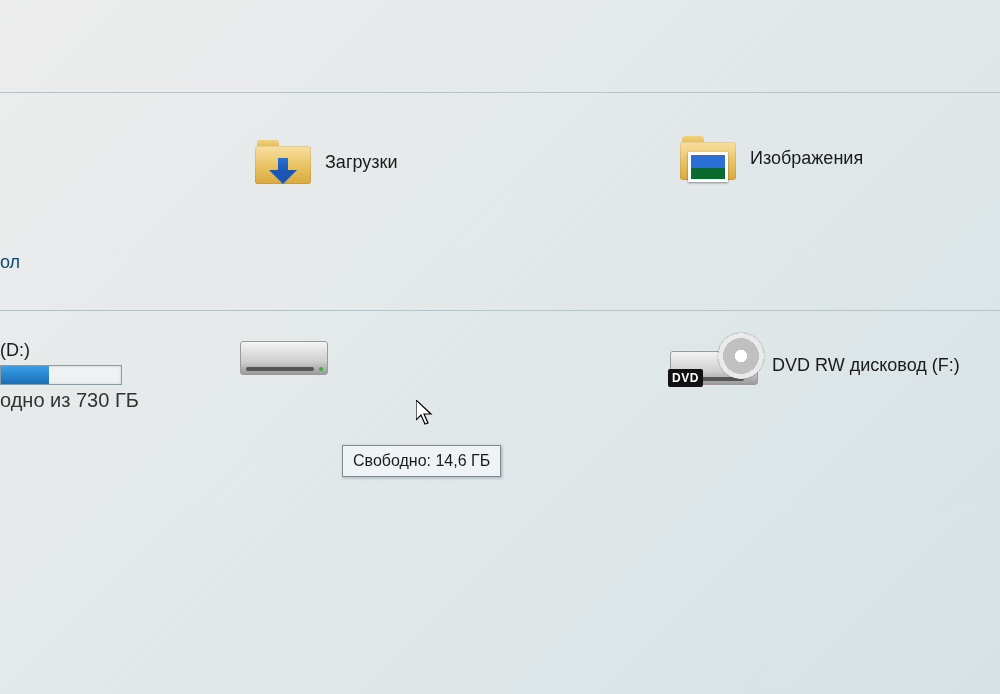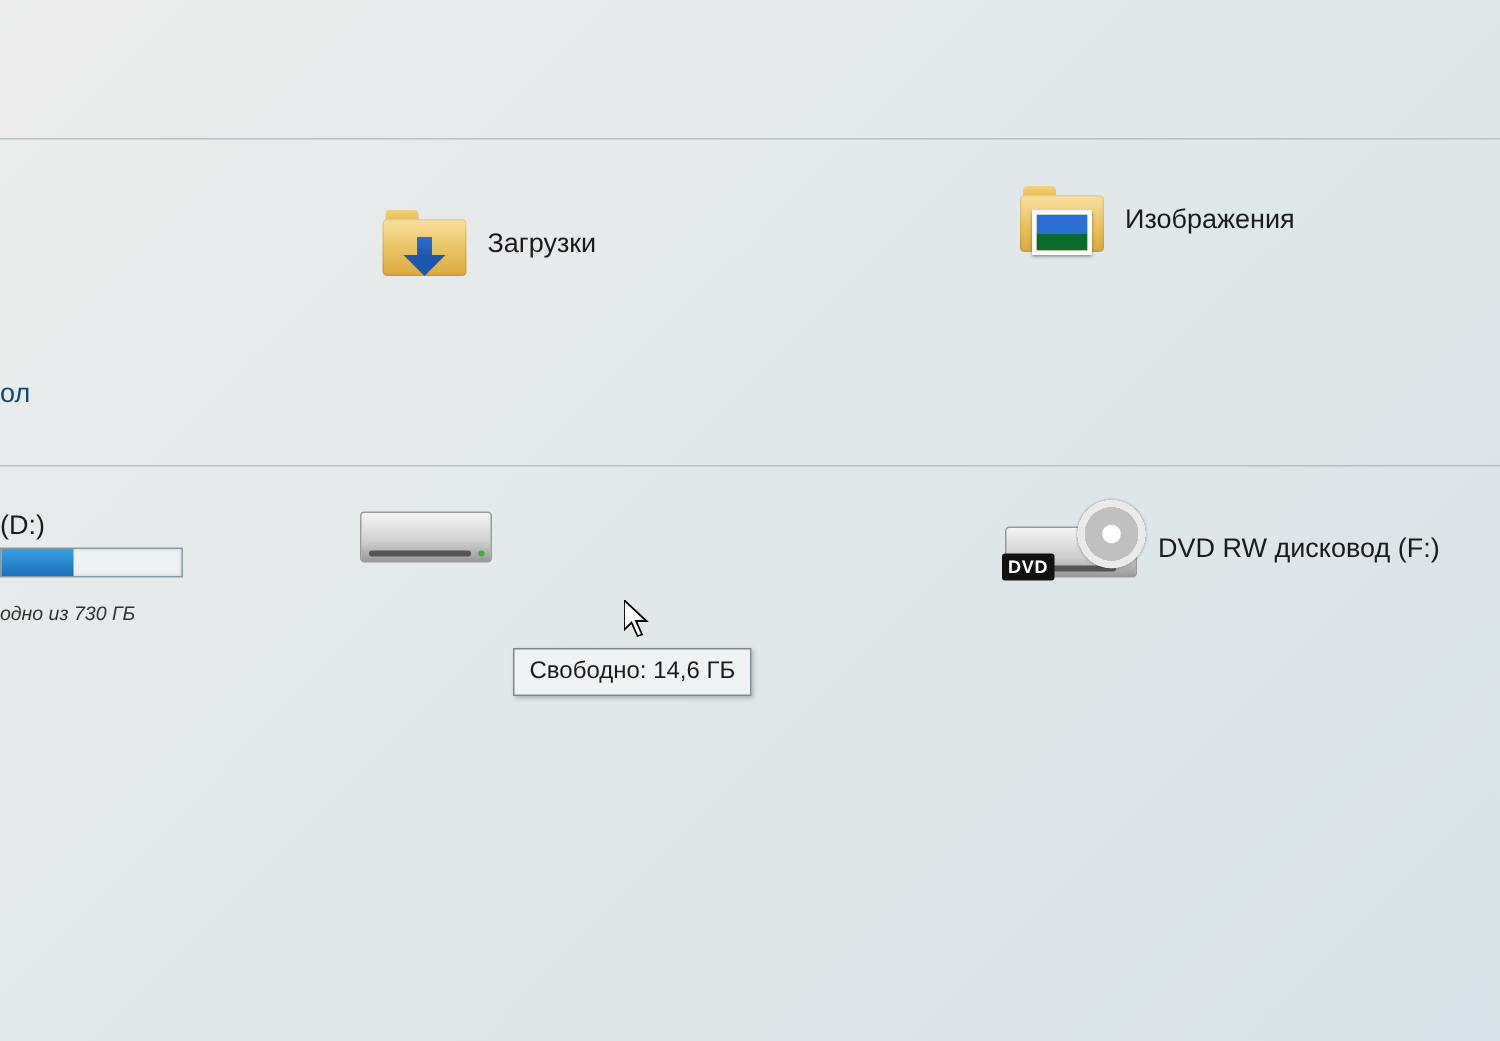--- a/index.html
+++ b/index.html
@@ -131,24 +131,23 @@
     border: 1px solid #8a9aa1;
     background: #eef2f4;
     box-shadow: inset 0 0 3px rgba(0,0,0,.15);
     position: relative;
   }
   .capacity-bar .fill {
     position: absolute; left:0; top:0; bottom:0;
     background: linear-gradient(#3aa0e6, #1b6fb8);
   }
   .drive-info .status {
-    margin-top: 16px;
+    margin-top: 4px;
     color: #333;
-    font-size: 13px;
-    font-style: italic;
+    font-size: 20px;
   }
   .selected {
     background: rgba(120, 180, 220, 0.35);
     outline: 1px solid rgba(60, 130, 190, 0.5);
     padding: 2px 4px;
   }
   
   .partial-text {
     position: absolute;
     color: #0c4a6e;
@@ -181,21 +180,21 @@
     <div class="folder-icon">
       <div class="tab"></div>
       <div class="body"></div>
       <div class="overlay">
         <div class="arrow-down"></div>
       </div>
     </div>
     <span class="label">Загрузки</span>
   </div>
 
-  <div class="item" style="left:680px; top:124px;align-items:center;">
+  <div class="item" style="left:680px; top:136px;align-items:center;">
     <div class="folder-icon">
       <div class="tab"></div>
       <div class="body"></div>
       <div class="overlay">
         <div class="picture-thumb"></div>
       </div>
     </div>
     <span class="label">Изображения</span>
   </div>
 
@@ -224,21 +223,21 @@
   <div class="drive-entry" style="left:670px; top:345px;">
     <div class="drive-icon">
       <div class="box"></div>
       <div class="slot"></div>
       <div class="disc"></div>
       <span class="dvd-badge">DVD</span>
     </div>
     <span class="label">DVD RW дисковод (F:)</span>
   </div>
 
-  <div class="tooltip" style="left:342px; top:432px;">
+  <div class="tooltip" style="left:342px; top:445px;">
     <div>Свободно: 14,6 ГБ</div>
   </div>
 
   <svg class="cursor" style="left:416px; top:400px;" width="20" height="28" viewBox="0 0 20 28">
     <polygon points="0,0 0,20 5,15 9,24 12,23 8,14 15,14" fill="#fff" stroke="#000" stroke-width="1.2"></polygon>
   </svg>
 
 </div>
 
 </body></html>

